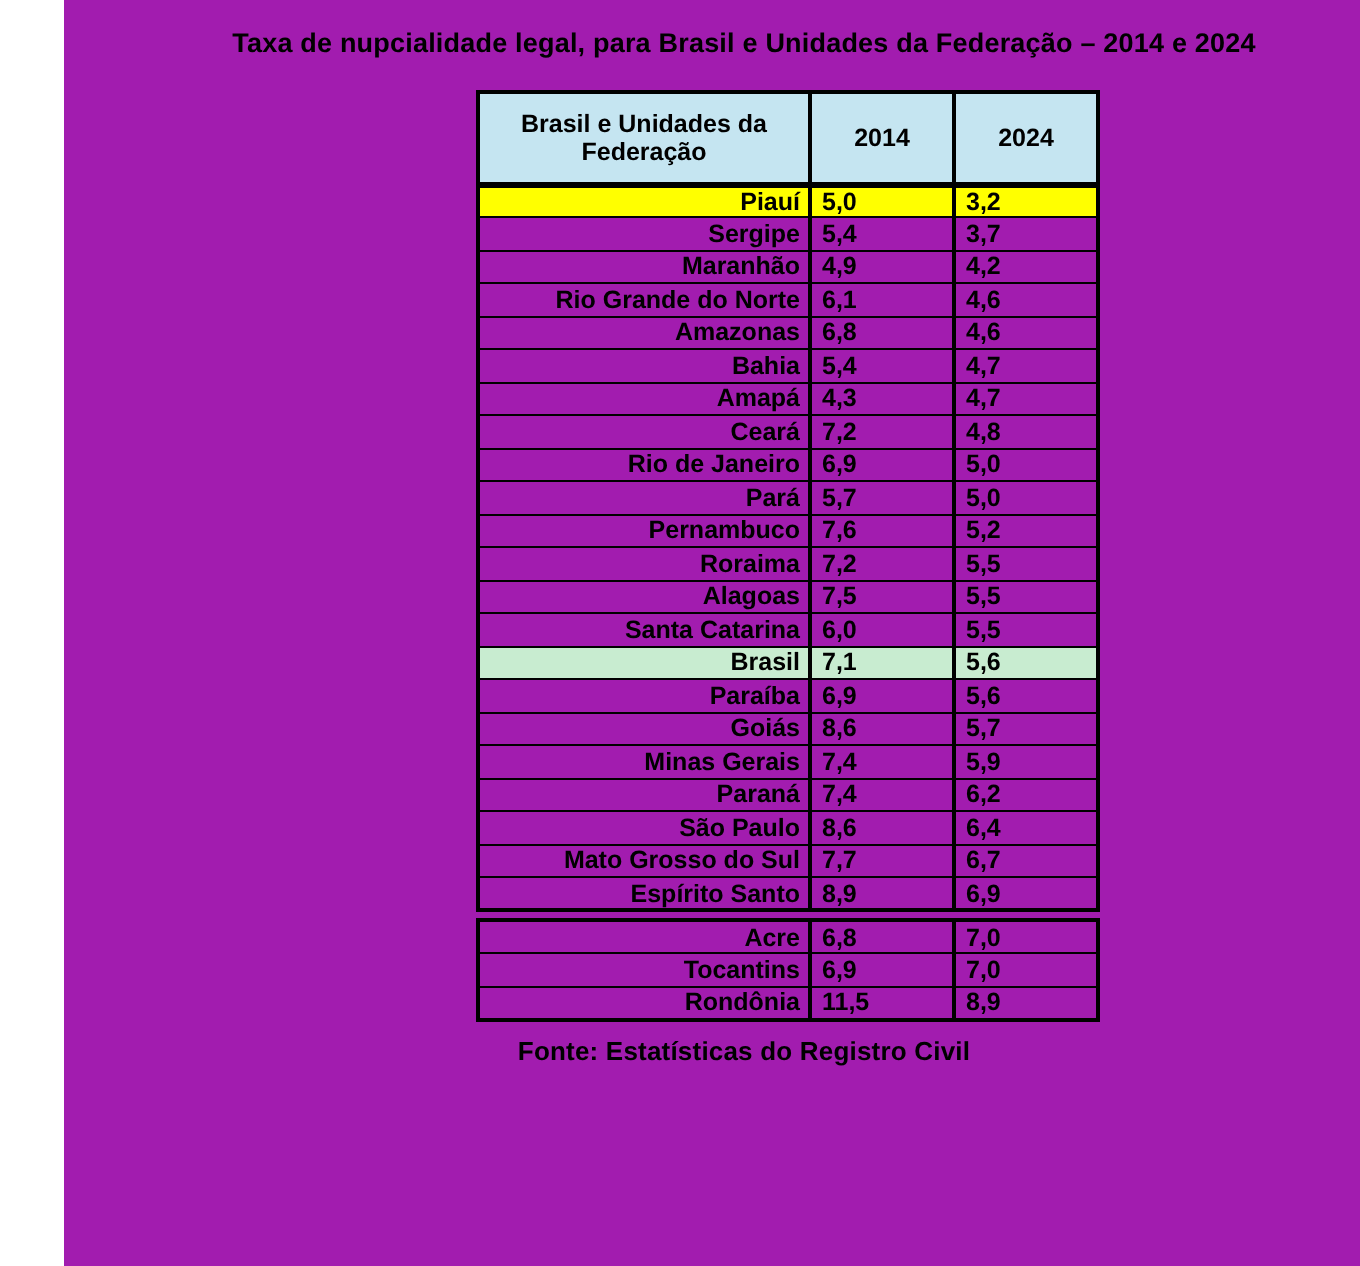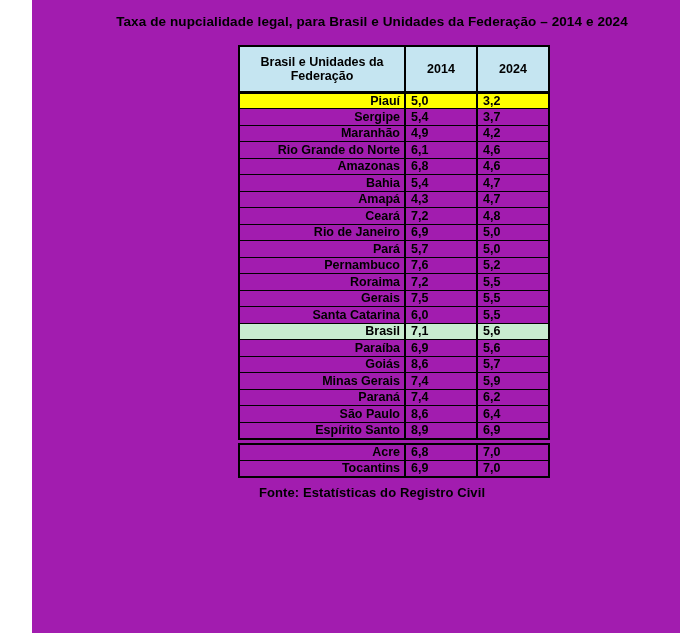--- a/index.html
+++ b/index.html
@@ -161,21 +161,21 @@
             <td class="name">Pernambuco</td>
             <td class="num">7,6</td>
             <td class="num">5,2</td>
           </tr>
           <tr>
             <td class="name">Roraima</td>
             <td class="num">7,2</td>
             <td class="num">5,5</td>
           </tr>
           <tr>
-            <td class="name">Gerais</td>
+            <td class="name">Alagoas</td>
             <td class="num">7,5</td>
             <td class="num">5,5</td>
           </tr>
           <tr>
             <td class="name">Santa Catarina</td>
             <td class="num">6,0</td>
             <td class="num">5,5</td>
           </tr>
           <tr style="background: rgb(200, 236, 208);">
             <td class="name">Brasil</td>
@@ -201,20 +201,25 @@
             <td class="name">Paraná</td>
             <td class="num">7,4</td>
             <td class="num">6,2</td>
           </tr>
           <tr>
             <td class="name">São Paulo</td>
             <td class="num">8,6</td>
             <td class="num">6,4</td>
           </tr>
           <tr>
+            <td class="name">Mato Grosso do Sul</td>
+            <td class="num">7,7</td>
+            <td class="num">6,7</td>
+          </tr>
+          <tr>
             <td class="name">Espírito Santo</td>
             <td class="num">8,9</td>
             <td class="num">6,9</td>
           </tr>
         </tbody>
     </table>
 
     <table class="seg seg2">
       <colgroup>
         <col class="c-name">
@@ -225,20 +230,25 @@
           <tr>
             <td class="name">Acre</td>
             <td class="num">6,8</td>
             <td class="num">7,0</td>
           </tr>
           <tr>
             <td class="name">Tocantins</td>
             <td class="num">6,9</td>
             <td class="num">7,0</td>
           </tr>
+          <tr>
+            <td class="name">Rondônia</td>
+            <td class="num">11,5</td>
+            <td class="num">8,9</td>
+          </tr>
         </tbody>
     </table>
 
   </div>
 
   <div class="source">Fonte: Estatísticas do Registro Civil</div>
 
 </div>
 
 </body></html>

